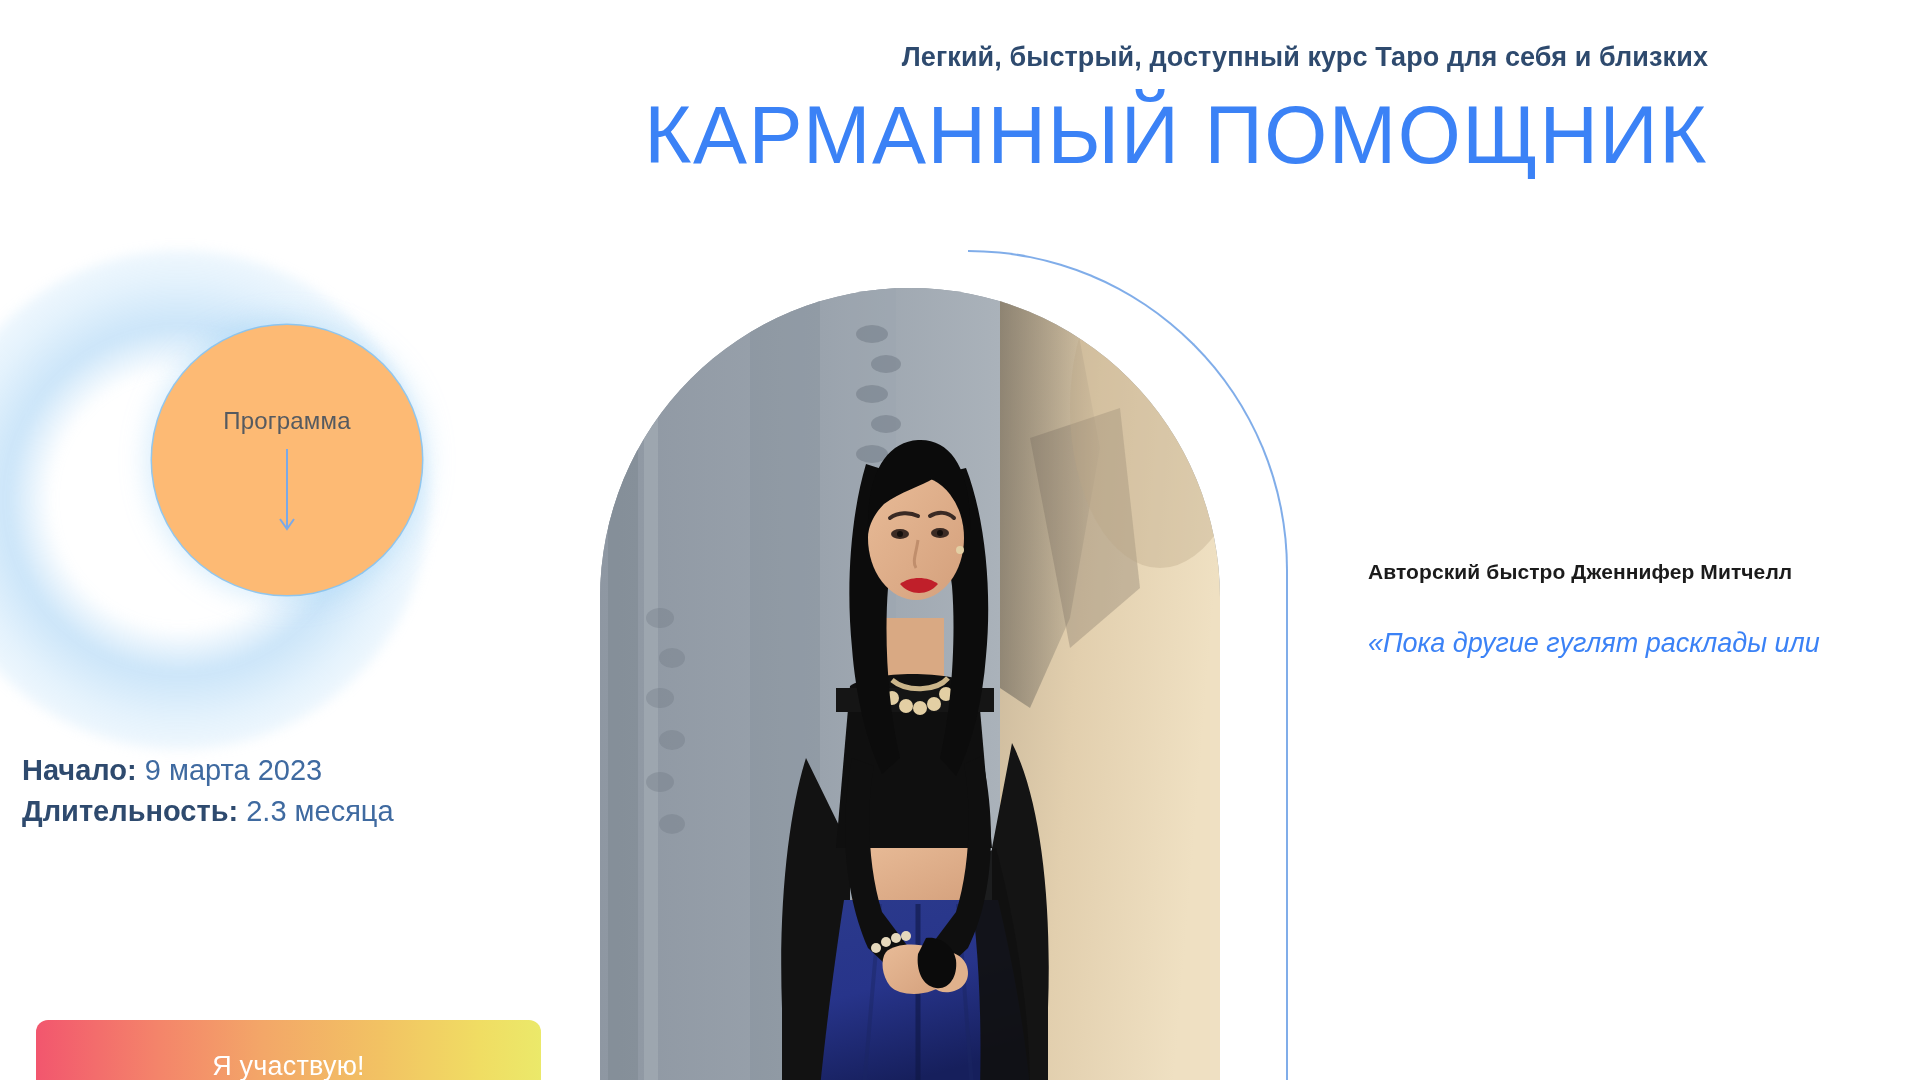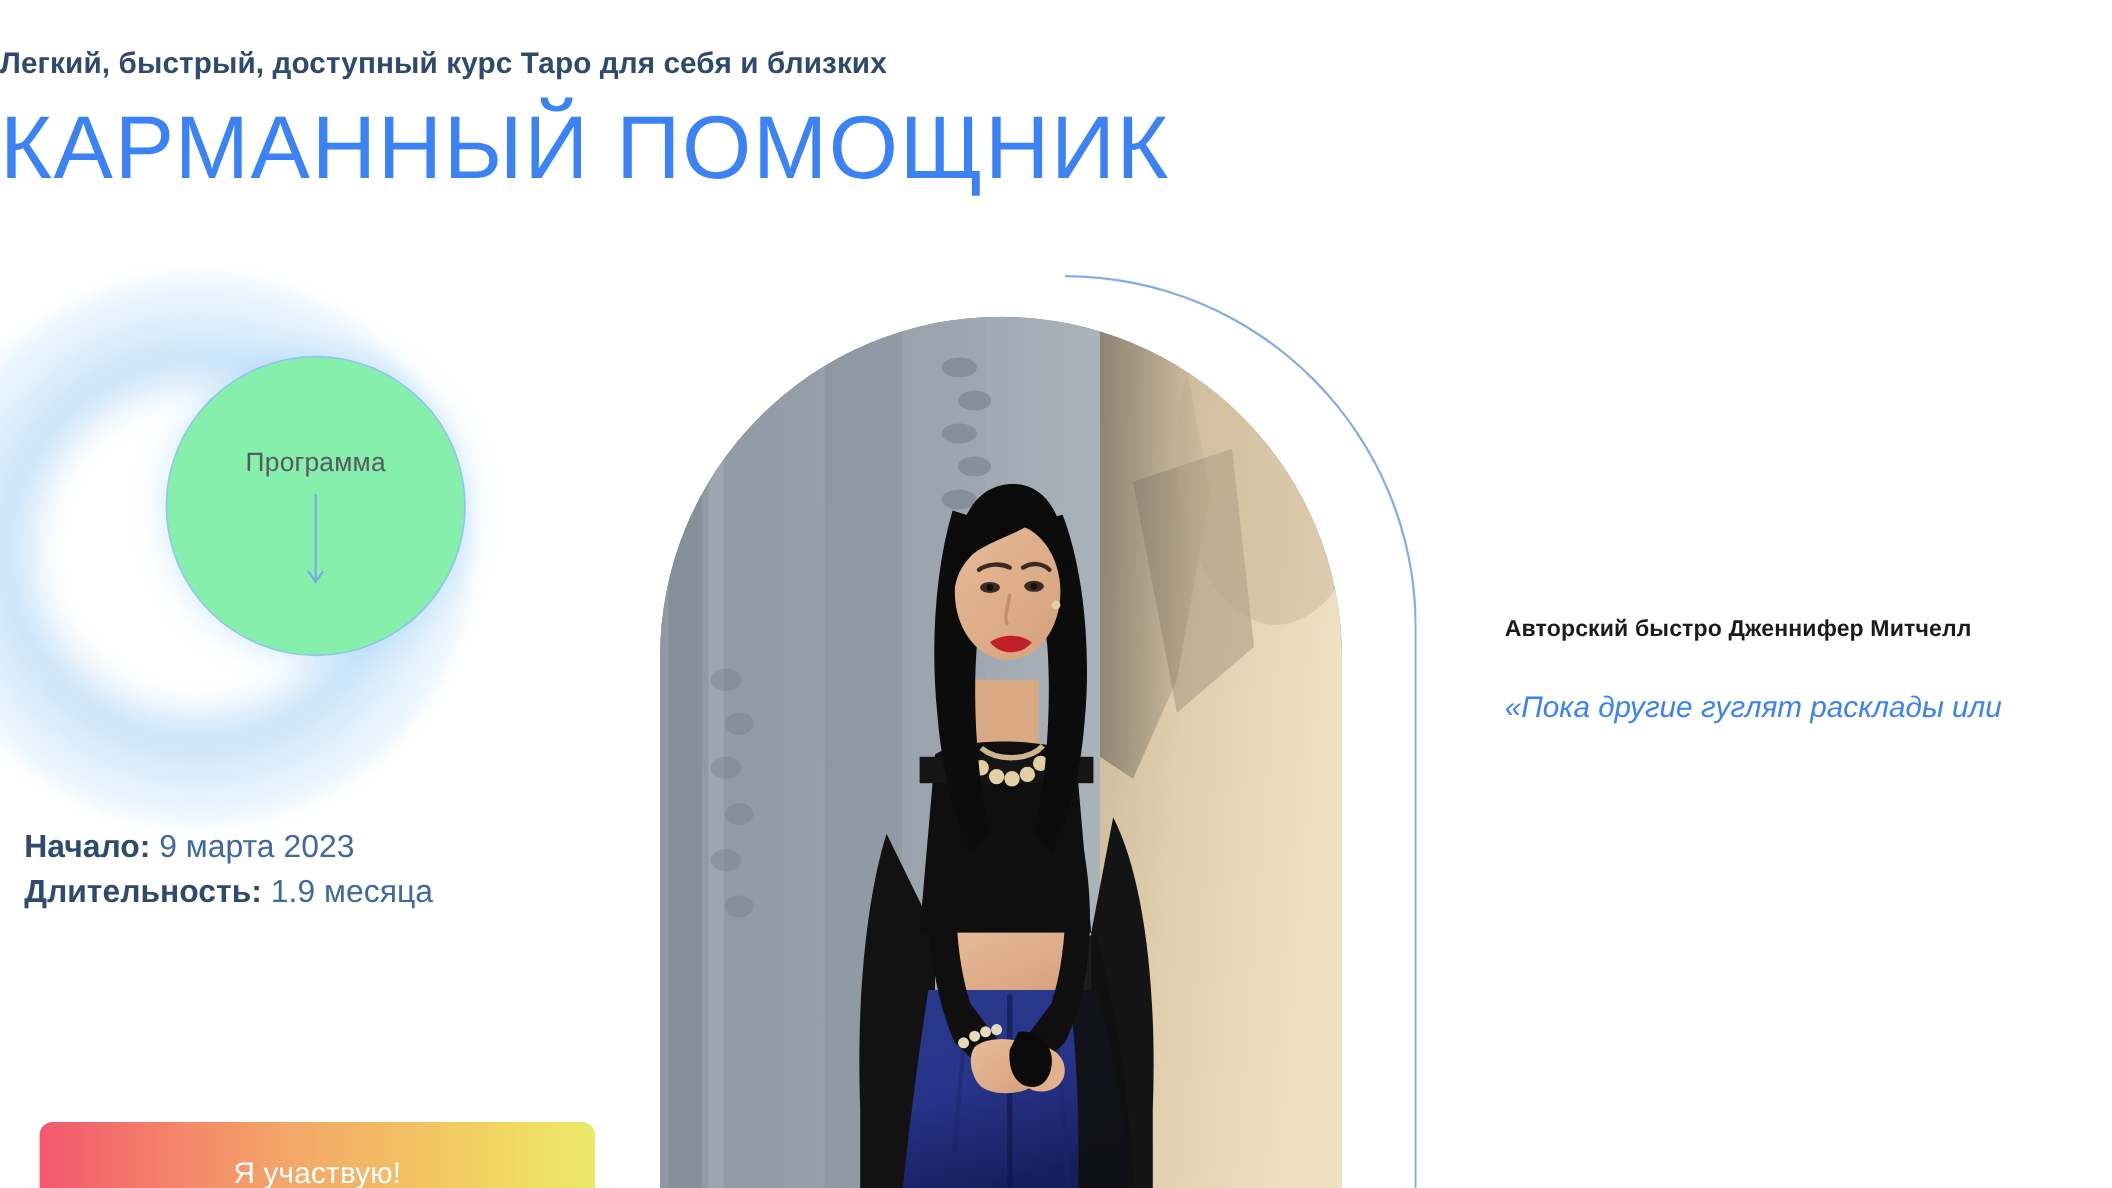--- a/index.html
+++ b/index.html
@@ -5,21 +5,21 @@
   * { margin:0; padding:0; box-sizing:border-box; }
   html,body {
     width:1920px; height:1080px;
     background:#ffffff;
     font-family:"Liberation Sans", sans-serif;
     overflow:hidden;
   }
   .page { position:relative; width:1920px; height:1080px; background:#fff; }
 
   
-  .header { position:absolute; left:0; top:0; width:1708px; text-align:left; }
+  .header { position:absolute; left:0; top:0; width:1708px; text-align:right; }
   .subtitle {
     margin-top:42px;
     font-size:27px;
     font-weight:700;
     color:#2e4a6e;
     letter-spacing:0.1px;
   }
   .main-title {
     margin-top:22px;
     font-size:81px;
@@ -44,21 +44,21 @@
         rgba(190,225,250,0.10) 78%,
         rgba(255,255,255,0.0) 92%);
     filter:blur(6px);
   }
 
   .program-circle {
     position:absolute;
     left:152px; top:75px;
     width:270px; height:270px;
     border-radius:50%;
-    background:#86efac;
+    background:#fdba74;
     box-shadow:0 0 0 1.5px rgba(130,190,235,0.85), 0 0 26px 6px rgba(150,205,245,0.35);
     display:flex;
     flex-direction:column;
     align-items:center;
   }
   .program-label {
     margin-top:82px;
     font-size:24px;
     color:#555a60;
     font-weight:400;
@@ -155,21 +155,21 @@
           <polyline points="4,70 11,80 18,70" fill="none" stroke="#7aa9e8" stroke-width="2"></polyline>
         </svg>
       </div>
     </div>
 
     <div class="info-block">
       <div class="info-line">
         <span class="lbl">Начало:</span><span> 9 марта 2023</span>
       </div>
       <div class="info-line">
-        <span class="lbl">Длительность:</span><span> 1.9 месяца</span>
+        <span class="lbl">Длительность:</span><span> 2.3 месяца</span>
       </div>
     </div>
 
     <button class="cta-button">Я участвую!</button>
   </div>
 
   <div class="photo-zone">
     <div class="arc-outline"></div>
     <div class="photo-frame" aria-label="portrait-of-instructor-in-black-top-and-blue-skirt">
       <svg viewBox="0 0 620 800" preserveAspectRatio="xMidYMid slice">

